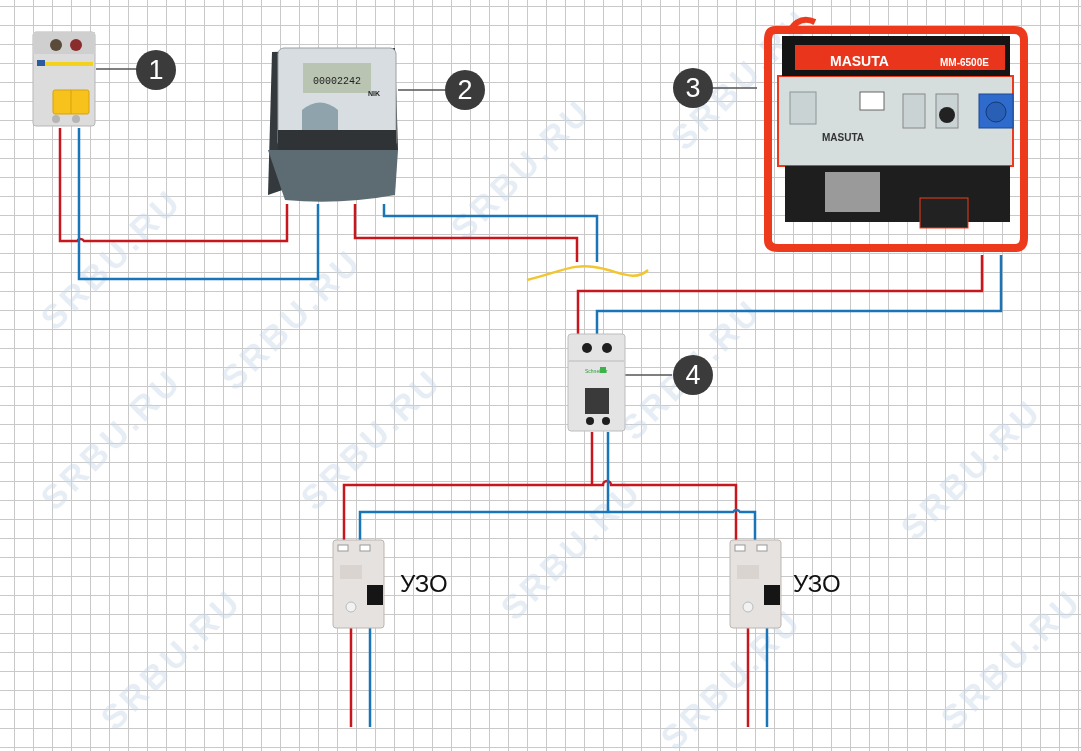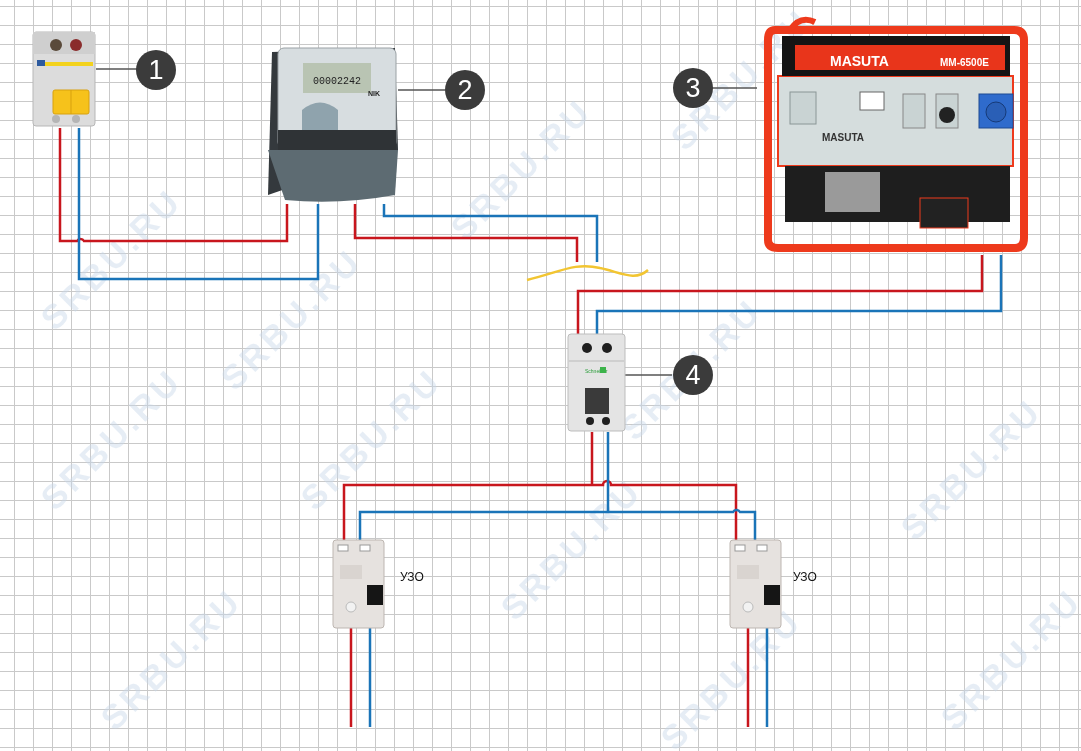--- a/index.html
+++ b/index.html
@@ -7,21 +7,21 @@
   #stage{position:absolute;left:0;top:0;width:1081px;height:751px;
     background-color:#fff;
     background-image:
       linear-gradient(to right,#c9c9c9 1px,transparent 1px),
       linear-gradient(to bottom,#c9c9c9 1px,transparent 1px);
     background-size:19px 19px;
     background-position:14px 6px;}
   svg{position:absolute;left:0;top:0;}
   .wm{position:absolute;color:rgba(200,214,232,0.45);font-size:34px;font-weight:bold;letter-spacing:4px;transform:rotate(-45deg);white-space:nowrap;pointer-events:none;}
   .badge{position:absolute;width:40px;height:40px;border-radius:50%;background:#3b3b3b;color:#fff;font-size:27px;line-height:40px;text-align:center;font-weight:normal;}
-  .uzo-label{position:absolute;font-size:12px;color:#111;}
+  .uzo-label{position:absolute;font-size:24px;color:#111;}
 </style>
 </head>
 <body>
 
 <div id="stage">
 
   <div class="wm" style="left:20px;top:240px;">SRBU.RU</div>
   <div class="wm" style="left:200px;top:300px;">SRBU.RU</div>
   <div class="wm" style="left:430px;top:150px;">SRBU.RU</div>
   <div class="wm" style="left:650px;top:60px;">SRBU.RU</div>

